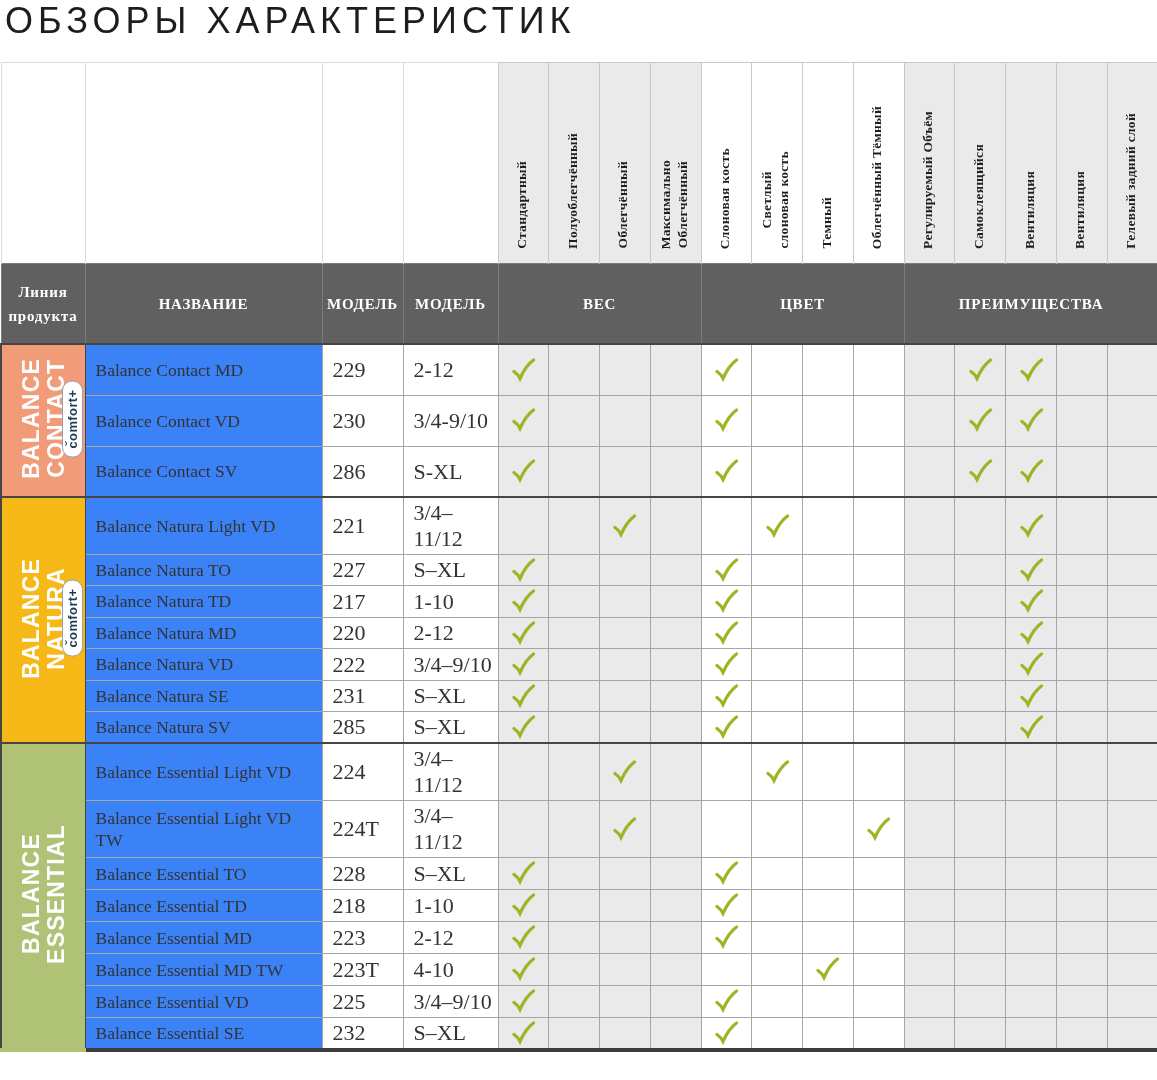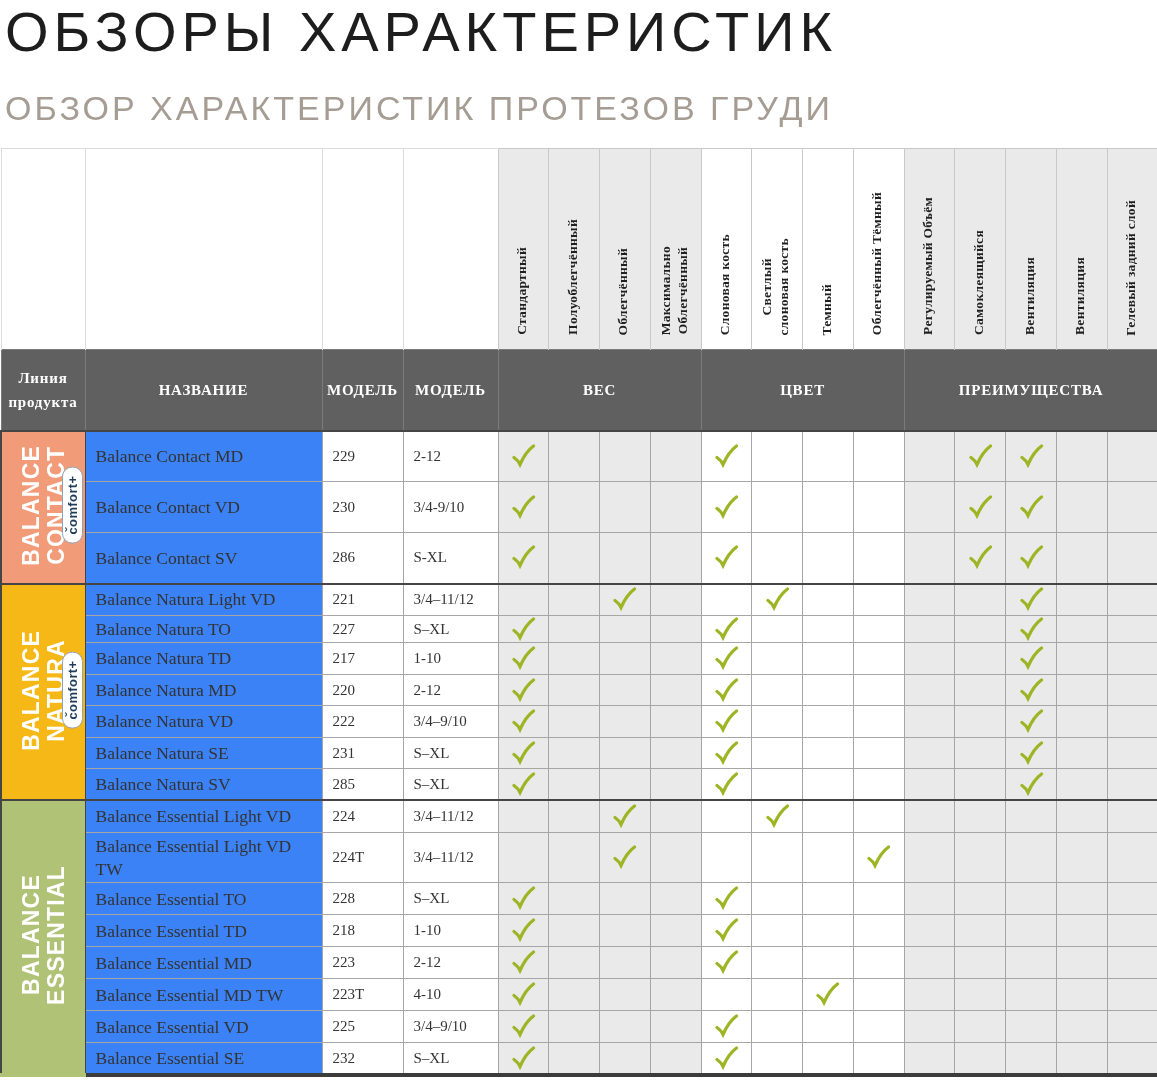--- a/index.html
+++ b/index.html
@@ -1,18 +1,18 @@
 <!DOCTYPE html>
 <html><head>
 <meta charset="utf-8">
 <style>
   html,body{margin:0;padding:0;background:#fff;}
   body{width:1157px;height:1080px;overflow:hidden;font-family:"Liberation Serif",serif;}
   .titles{padding:2px 0 0 5px;}
-  .page-title{font-family:"Liberation Sans",sans-serif;font-weight:400;font-size:56px;line-height:1.08;
+  .page-title{font-family:"Liberation Sans",sans-serif;font-weight:400;font-size:36px;line-height:1.08;
     letter-spacing:5px;color:#1d1d1d;margin:0;}
   .page-subtitle{font-family:"Liberation Sans",sans-serif;font-weight:400;font-size:34px;line-height:1.05;
     letter-spacing:3px;color:#a59c93;margin:29px 0 0 0;}
   table{border-collapse:collapse;table-layout:fixed;width:1157px;margin-top:21px;}
   td{padding:0;}
   
   .up{background:#fff;border-left:1px solid #dcdcdc;border-top:1px solid #dcdcdc;}
   .vhc{vertical-align:bottom;text-align:center;border-left:1px solid #c9c9c9;border-top:1px solid #c9c9c9;height:200px;}
   .g{background:#EAEAEA;}
   .w{background:#ffffff;}
@@ -20,40 +20,39 @@
     font:700 13.5px/1.25 "Liberation Serif",serif;color:#1f1f1f;letter-spacing:.3px;text-align:center;
     padding-left:2px;margin-bottom:10px;}
   
   .dkrow{height:81px;}
   .dk{background:#606060;color:#fff;text-align:center;vertical-align:middle;
     font:700 15px/1.6 "Liberation Serif",serif;letter-spacing:.8px;
     border:1px solid #7b7b7b;border-bottom:2px solid #454545;}
   
   tbody td{border:1px solid #a6a6a6;vertical-align:middle;}
   .name{background:#3b82f6;font-size:17.5px;color:#333;padding:2px 4px 2px 10px;line-height:1.3;}
-  .mdl{background:#fff;font-size:15px;color:#333;padding:2px 2px 2px 10px;}
+  .mdl{background:#fff;font-size:22px;color:#333;padding:2px 2px 2px 10px;}
   .chk{text-align:center;}
   .sec-top{border-top:2px solid #454545;}
   .lastrow td{border-bottom:4px solid #3c3c3c;}
   .band{border-left:2px solid #454545;border-right:1px solid #454545;
     position:relative;text-align:center;vertical-align:middle;}
   .band-label{display:inline-block;writing-mode:vertical-rl;transform:rotate(180deg);white-space:pre-line;
     font:700 23px/1.07 "Liberation Sans",sans-serif;color:#fff;letter-spacing:1.2px;text-align:center;}
   .pill-wrap{position:absolute;right:2px;top:50%;transform:translateY(-50%);}
   .pill{display:inline-block;writing-mode:vertical-rl;transform:rotate(180deg);background:#fff;
     border:1px solid #93a3b4;border-radius:10px;color:#1e3c5a;
     font:700 13px/1 "Liberation Sans",sans-serif;padding:8px 3px;letter-spacing:.4px;}
   .check-svg{display:block;margin:0 auto;}
 </style>
 </head>
 <body>
 
 <div class="titles">
   <h1 class="page-title">ОБЗОРЫ ХАРАКТЕРИСТИК</h1>
-  <h2 class="page-subtitle">ОБЗОР ХАРАКТЕРИСТИК ПРОТЕЗОВ ГРУДИ</h2>
 </div>
 
 <table>
   <colgroup>
       <col style="width: 84px;">
       <col style="width: 237px;">
       <col style="width: 81px;">
       <col style="width: 95px;">
       <col style="width: 50.7692px;">
       <col style="width: 50.7692px;">

